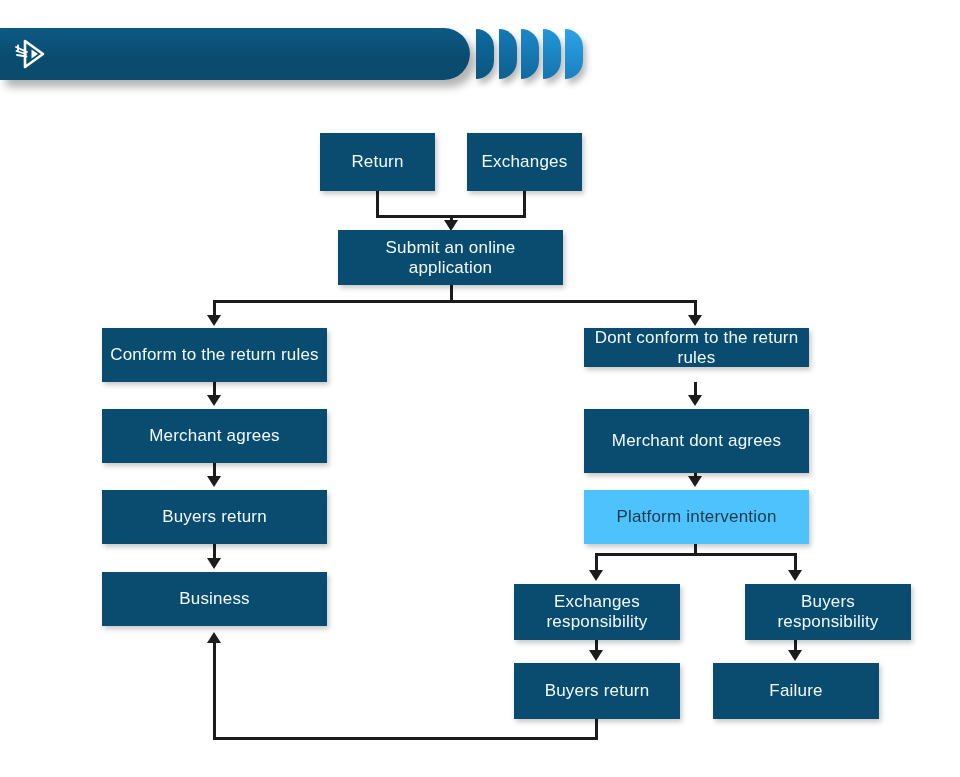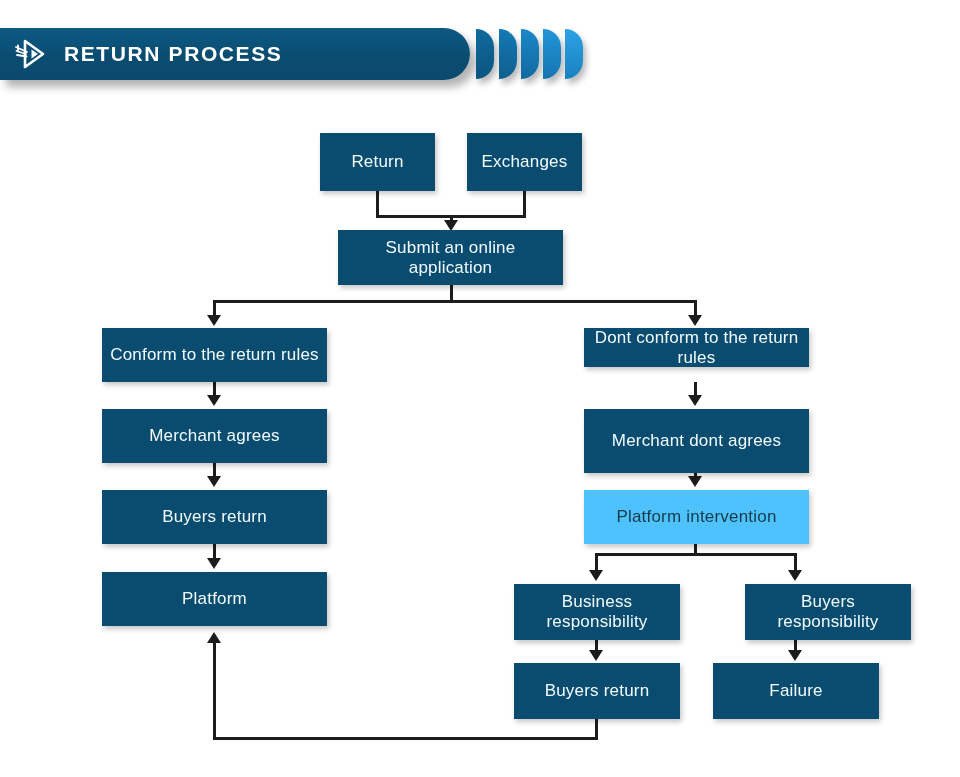--- a/index.html
+++ b/index.html
@@ -118,21 +118,20 @@
   <div id="header-logo">
     <svg width="34" height="34" viewBox="0 0 34 34" aria-hidden="true">
       <path d="M11 4 L29 17 L11 30 Z" fill="none" stroke="#ffffff" stroke-width="2.6" stroke-linejoin="round"></path>
       <path d="M17.5 12.5 L24 17 L17.5 21.5 Z" fill="#ffffff"></path>
       <path d="M2 10 L13 15" stroke="#ffffff" stroke-width="1.8" stroke-linecap="round"></path>
       <path d="M2.5 14 L12 17" stroke="#ffffff" stroke-width="1.8" stroke-linecap="round"></path>
       <path d="M3 18 L12.5 19.5" stroke="#ffffff" stroke-width="1.8" stroke-linecap="round"></path>
       <path d="M4 8.5 L4 13.5" stroke="#ffffff" stroke-width="1.8" stroke-linecap="round"></path>
     </svg>
   </div>
-  <div id="header-title">RETURN PROCESS</div>
 </div>
 
 <div class="hdr-blade" style="left:476px; background:linear-gradient(to bottom,#0f6a9e,#0b5580);"></div>
 <div class="hdr-blade" style="left:499px; background:linear-gradient(to bottom,#1479b4,#0e5f8e);"></div>
 <div class="hdr-blade" style="left:521px; background:linear-gradient(to bottom,#1b88c7,#1269a0);"></div>
 <div class="hdr-blade" style="left:543px; background:linear-gradient(to bottom,#2296d8,#1674b0);"></div>
 <div class="hdr-blade" style="left:565px; background:linear-gradient(to bottom,#2ca3e6,#1a80c0);"></div>
 
 <div class="vline" style="left:376px; top:191px; height:27px;"></div>
 <div class="vline" style="left:523px; top:191px; height:27px;"></div>
@@ -206,25 +205,25 @@
 
 <div class="node dark" style="left:102px; top:490px; width:225px; height:54px;">
   <span>Buyers return</span>
 </div>
 
 <div class="node light" style="left:584px; top:490px; width:225px; height:54px;">
   <span>Platform intervention</span>
 </div>
 
 <div class="node dark" style="left:102px; top:572px; width:225px; height:54px;">
-  <span>Platform</span>
+  <span>Business</span>
 </div>
 
 <div class="node dark" style="left:514px; top:584px; width:166px; height:56px;">
-  <span>Business responsibility</span>
+  <span>Exchanges responsibility</span>
 </div>
 
 <div class="node dark" style="left:713px; top:584px; width:166px; height:56px;margin-left:32px;">
   <span>Buyers responsibility</span>
 </div>
 
 <div class="node dark" style="left:514px; top:663px; width:166px; height:56px;">
   <span>Buyers return</span>
 </div>
 

